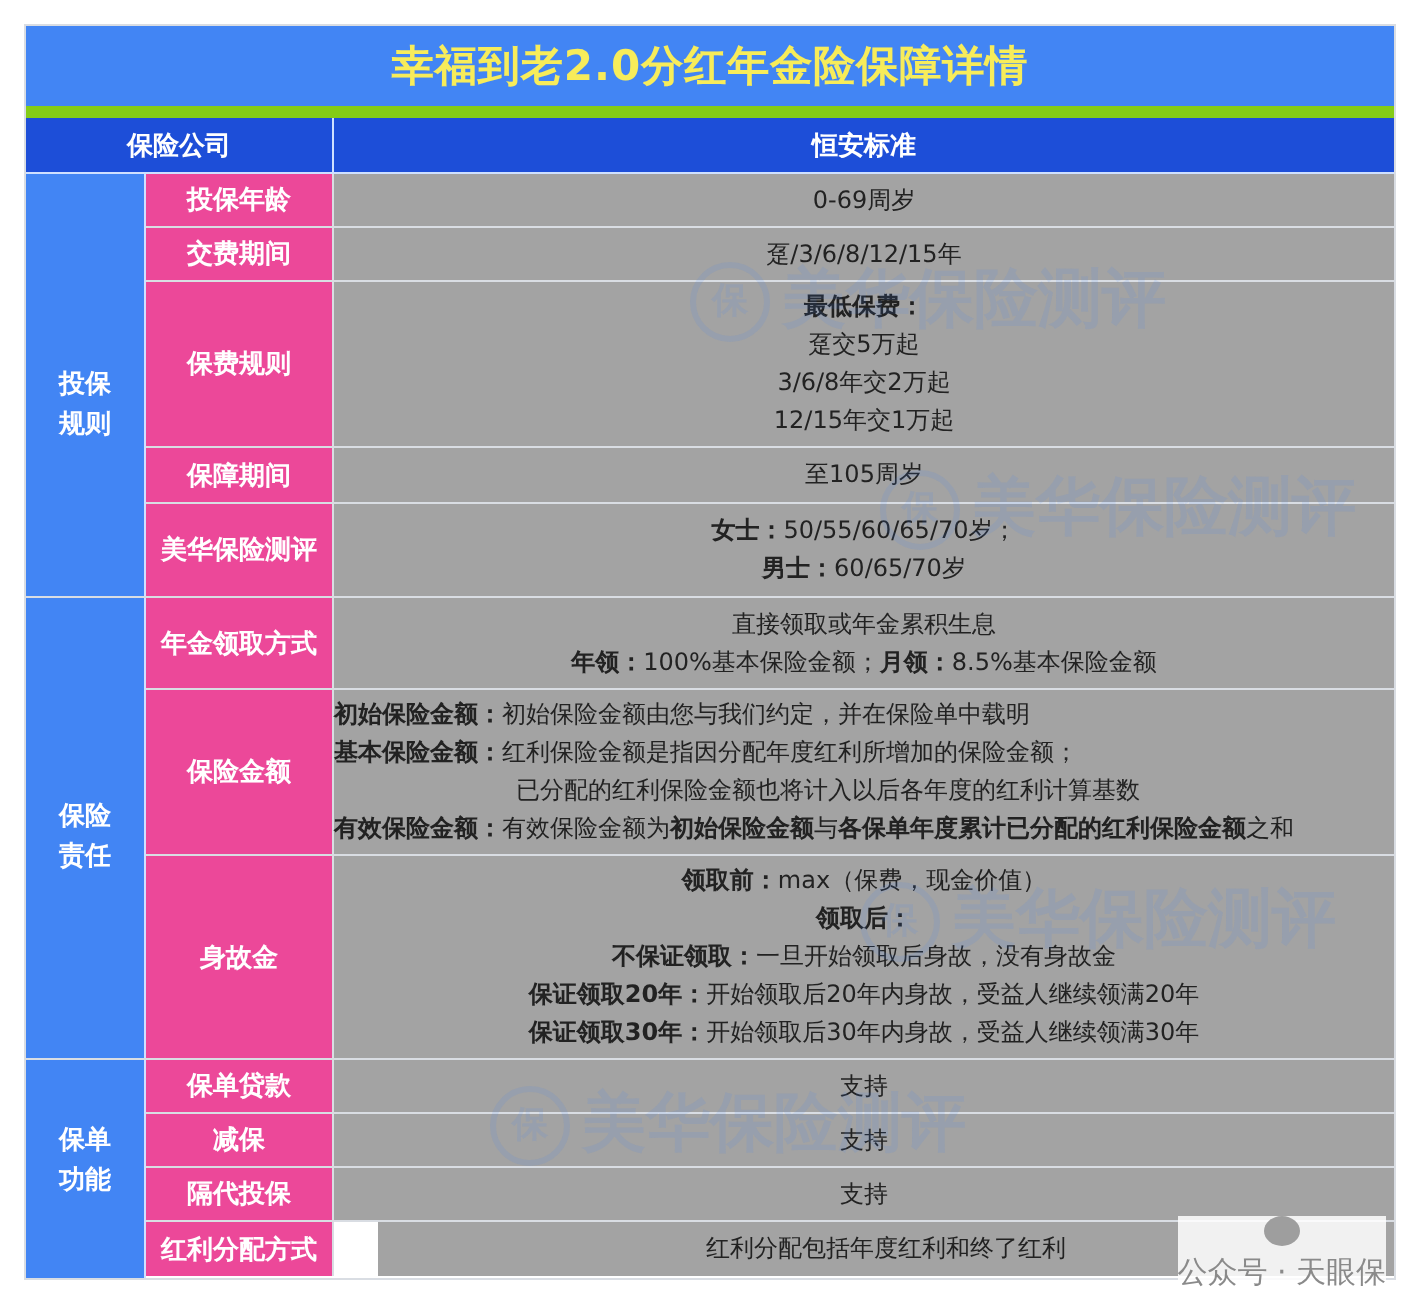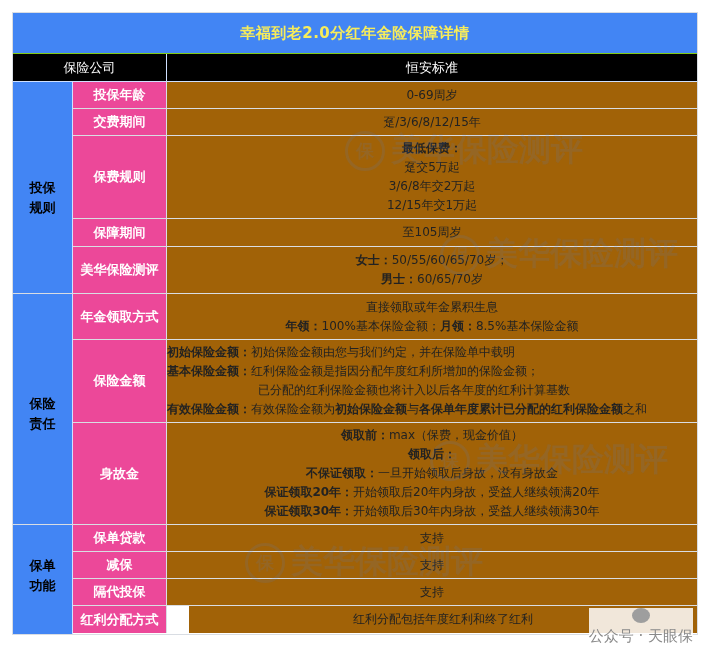--- a/index.html
+++ b/index.html
@@ -1,33 +1,33 @@
 <!DOCTYPE html>
 <html><head>
 <meta charset="utf-8">
 <style>
   html, body { margin: 0; padding: 0; background: #ffffff; }
   body { width: 707px; height: 645px; position: relative; overflow: hidden;
          font-family: "DejaVu Sans", "Liberation Sans", sans-serif; }
   .table { position: absolute; left: 12px; top: 12px; width: 684px; border: 1px solid #d9dde3; }
-  .title { height: 40px; background: #4285f4; color: #f7ec5a; font-weight: bold; font-size: 15px;
-           display: flex; align-items: center; justify-content: center; border-bottom: 1px solid #84cc16; letter-spacing: 0.5px; }
-  .hrow { display: flex; height: 27px; background: #000000; color: #fff; font-weight: normal; font-size: 13px; }
+  .title { height: 40px; background: #4285f4; color: #f7ec5a; font-weight: bold; font-size: 21px;
+           display: flex; align-items: center; justify-content: center; border-bottom: 6px solid #84cc16; letter-spacing: 0.5px; }
+  .hrow { display: flex; height: 27px; background: #1d4ed8; color: #fff; font-weight: bold; font-size: 13px; }
   .hrow .c1 { width: 153px; border-right: 1px solid #cfe0ff; display: flex; align-items: center; justify-content: center; }
   .hrow .c3 { flex: 1; display: flex; align-items: center; justify-content: center; }
   .group { display: flex; border-top: 1px solid #d9dde3; }
-  .gcell { width: 59px; background: #4285f4; color: #000000; font-weight: bold; font-size: 13px;
+  .gcell { width: 59px; background: #4285f4; color: #ffffff; font-weight: bold; font-size: 13px;
            display: flex; align-items: center; justify-content: center; text-align: right; line-height: 20px;
            border-right: 1px solid #cfe0ff; }
   .grows { flex: 1; display: flex; flex-direction: column; }
   .row { display: flex; border-top: 1px solid #d9dde3; }
   .row:first-child { border-top: none; }
   .lcell { width: 93px; background: #ec4899; color: #fff; font-weight: bold; font-size: 13px;
            display: flex; align-items: center; justify-content: center; border-right: 1px solid #d9dde3; border-top-color:#cfe0ff; }
-  .vcell { flex: 1; background: #a16207; color: #222; font-size: 12px; line-height: 19px;
+  .vcell { flex: 1; background: #a3a3a3; color: #222; font-size: 12px; line-height: 19px;
            display: flex; flex-direction: column; align-items: center; justify-content: center; text-align: center; }
   .vcell.left { align-items: flex-start; text-align: left; padding-left: 0; }
   .b { font-weight: bold; }
   .indent { padding-left: 91px; }
   .wm { position: absolute; color: rgba(66,133,244,0.12); font-weight: bold; font-size: 32px; pointer-events: none; white-space: nowrap; }
   .wm .seal { display: inline-block; width: 34px; height: 34px; border: 3px solid rgba(66,133,244,0.12); border-radius: 50%;
               font-size: 18px; line-height: 34px; text-align: center; vertical-align: middle; margin-right: 6px; }
   .wechat { position: absolute; right: 14px; top: 608px; color: #8a8a8a; font-size: 15px; display: flex; align-items: center; gap: 4px; background: rgba(255,255,255,0.85); flex-direction: column; }
   .wechat .bubble { width: 18px; height: 15px; background: #9e9e9e; border-radius: 50%; display: inline-block; }
 </style>

